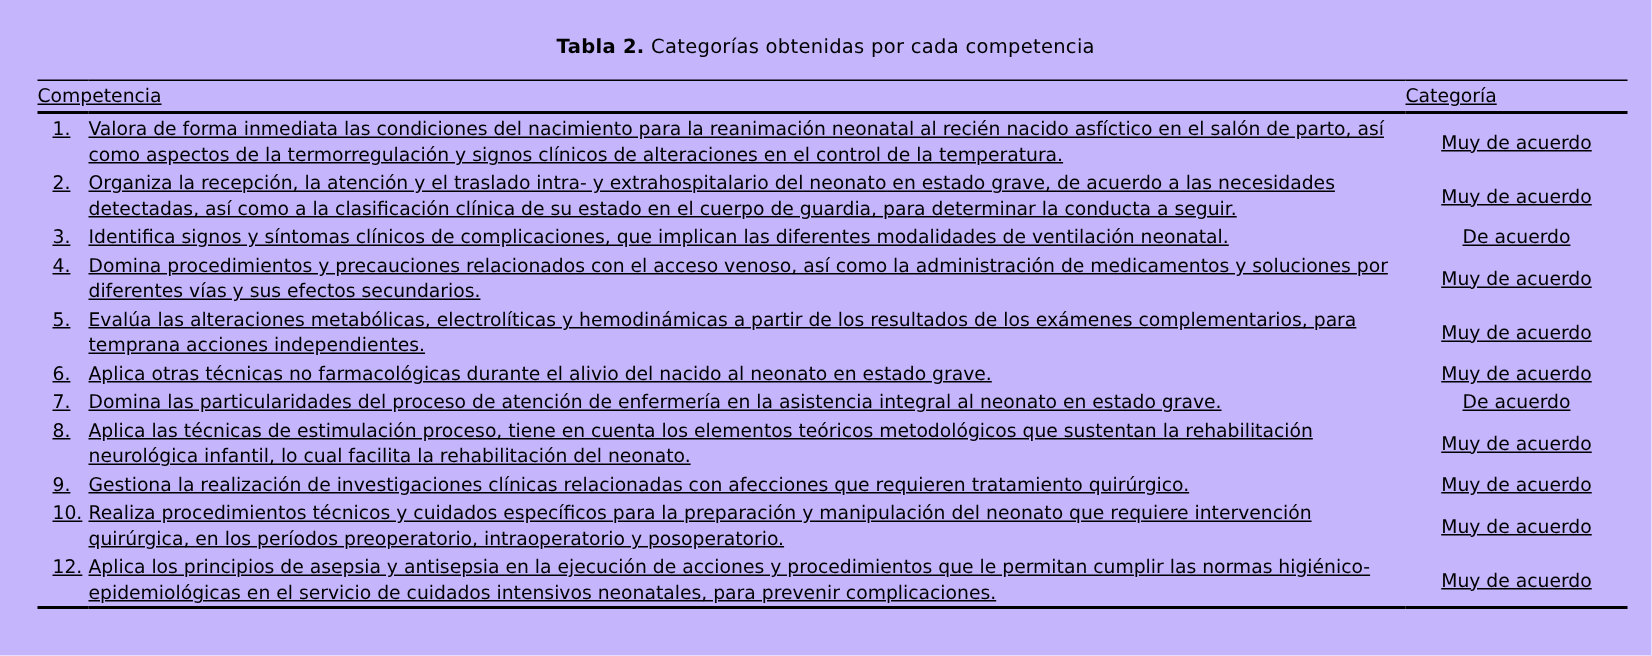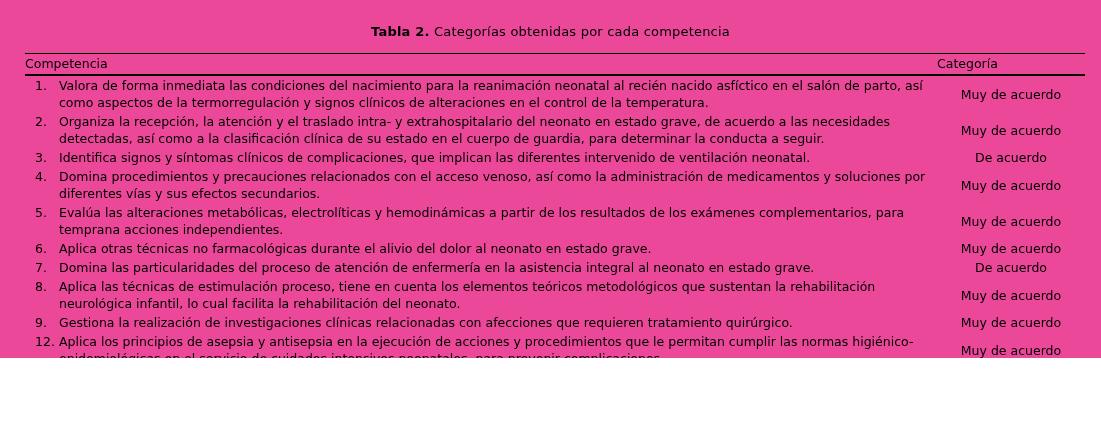--- a/index.html
+++ b/index.html
@@ -3,39 +3,40 @@
 <meta charset="utf-8">
 <style>
   * { margin: 0; padding: 0; box-sizing: border-box; }
   html, body {
     background: #ffffff;
     font-family: "DejaVu Sans", "Liberation Sans", sans-serif;
     color: #000000;
   }
   .page {
     width: 1101px;
-    height: 358px;
-    background: #ec4899;
+    height: 437px;
+    background: #c4b5fd;
     position: relative;
     overflow: hidden;
   }
   .title {
     text-align: center;
     font-size: 13px;
     padding-top: 24px;
     padding-bottom: 14px;
     letter-spacing: 0.2px;
   }
   .title .t-label { font-weight: bold; }
   table.comp-table {
     width: 1060px;
     margin: 0 auto 0 25px;
     border-collapse: collapse;
     font-size: 12.5px;
     line-height: 17px;
+    text-decoration: underline;
   }
   table.comp-table thead th {
     border-top: 1.5px solid #000;
     border-bottom: 2px solid #000;
     font-weight: normal;
     font-size: 12.5px;
     padding: 1px 0 2px 0;
   }
   th.h-comp { text-align: left; padding-left: 2px; }
   th.h-cat  { text-align: left; width: 148px; }
@@ -84,54 +85,59 @@
         <td class="txt">Valora de forma inmediata las condiciones del nacimiento para la reanimación neonatal al recién nacido asfíctico en el salón de parto, así como aspectos de la termorregulación y signos clínicos de alteraciones en el control de la temperatura.</td>
         <td class="cat">Muy de acuerdo</td>
       </tr>
       <tr>
         <td class="num">2.</td>
         <td class="txt">Organiza la recepción, la atención y el traslado intra- y extrahospitalario del neonato en estado grave, de acuerdo a las necesidades detectadas, así como a la clasificación clínica de su estado en el cuerpo de guardia, para determinar la conducta a seguir.</td>
         <td class="cat">Muy de acuerdo</td>
       </tr>
       <tr>
         <td class="num">3.</td>
-        <td class="txt">Identifica signos y síntomas clínicos de complicaciones, que implican las diferentes intervenido de ventilación neonatal.</td>
+        <td class="txt">Identifica signos y síntomas clínicos de complicaciones, que implican las diferentes modalidades de ventilación neonatal.</td>
         <td class="cat">De acuerdo</td>
       </tr>
       <tr>
         <td class="num">4.</td>
         <td class="txt">Domina procedimientos y precauciones relacionados con el acceso venoso, así como la administración de medicamentos y soluciones por diferentes vías y sus efectos secundarios.</td>
         <td class="cat">Muy de acuerdo</td>
       </tr>
       <tr>
         <td class="num">5.</td>
         <td class="txt">Evalúa las alteraciones metabólicas, electrolíticas y hemodinámicas a partir de los resultados de los exámenes complementarios, para temprana acciones independientes.</td>
         <td class="cat">Muy de acuerdo</td>
       </tr>
       <tr>
         <td class="num">6.</td>
-        <td class="txt">Aplica otras técnicas no farmacológicas durante el alivio del dolor al neonato en estado grave.</td>
+        <td class="txt">Aplica otras técnicas no farmacológicas durante el alivio del nacido al neonato en estado grave.</td>
         <td class="cat">Muy de acuerdo</td>
       </tr>
       <tr>
         <td class="num">7.</td>
         <td class="txt">Domina las particularidades del proceso de atención de enfermería en la asistencia integral al neonato en estado grave.</td>
         <td class="cat">De acuerdo</td>
       </tr>
       <tr>
         <td class="num">8.</td>
         <td class="txt">Aplica las técnicas de estimulación proceso, tiene en cuenta los elementos teóricos metodológicos que sustentan la rehabilitación neurológica infantil, lo cual facilita la rehabilitación del neonato.</td>
         <td class="cat">Muy de acuerdo</td>
       </tr>
       <tr>
         <td class="num">9.</td>
         <td class="txt">Gestiona la realización de investigaciones clínicas relacionadas con afecciones que requieren tratamiento quirúrgico.</td>
         <td class="cat">Muy de acuerdo</td>
       </tr>
       <tr>
+        <td class="num">10.</td>
+        <td class="txt">Realiza procedimientos técnicos y cuidados específicos para la preparación y manipulación  del neonato que requiere intervención quirúrgica, en los períodos preoperatorio, intraoperatorio y posoperatorio.</td>
+        <td class="cat">Muy de acuerdo</td>
+      </tr>
+      <tr>
         <td class="num">12.</td>
         <td class="txt">Aplica los principios de asepsia y antisepsia en la ejecución de acciones y procedimientos que le permitan cumplir las normas higiénico-epidemiológicas en el servicio de cuidados intensivos neonatales, para prevenir complicaciones.</td>
         <td class="cat">Muy de acuerdo</td>
       </tr>
     </tbody>
   </table>
 
 </div>
 
 </body></html>

